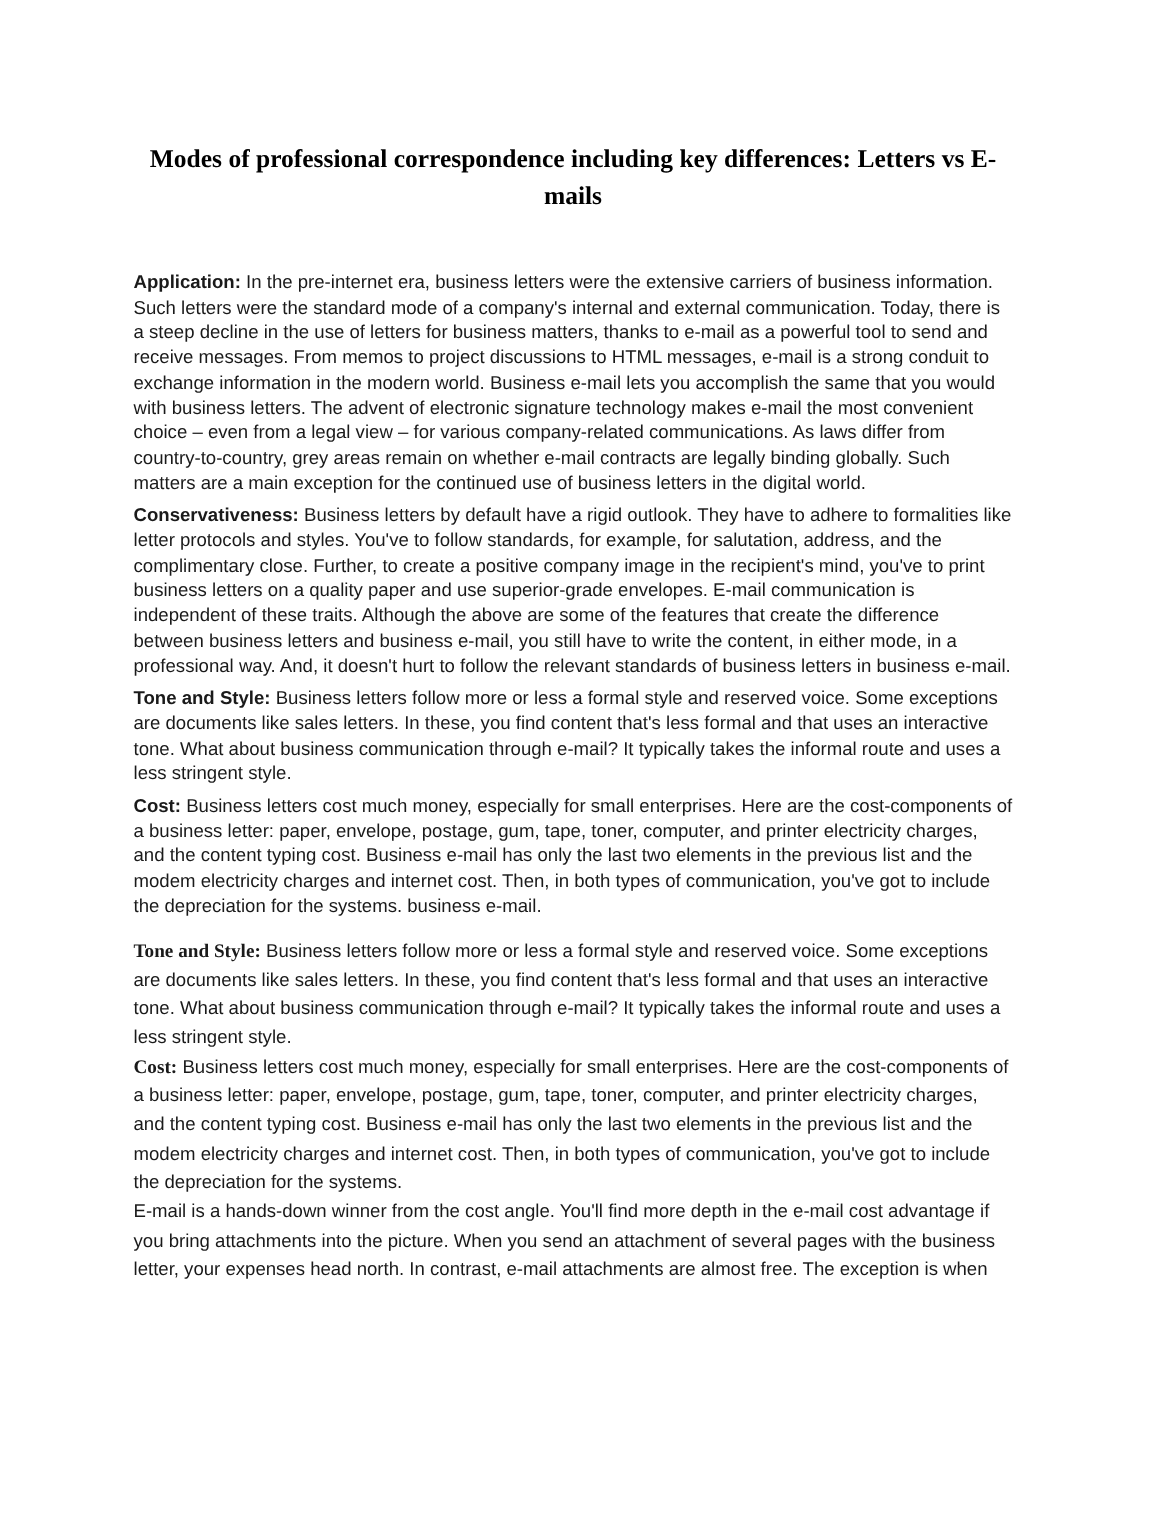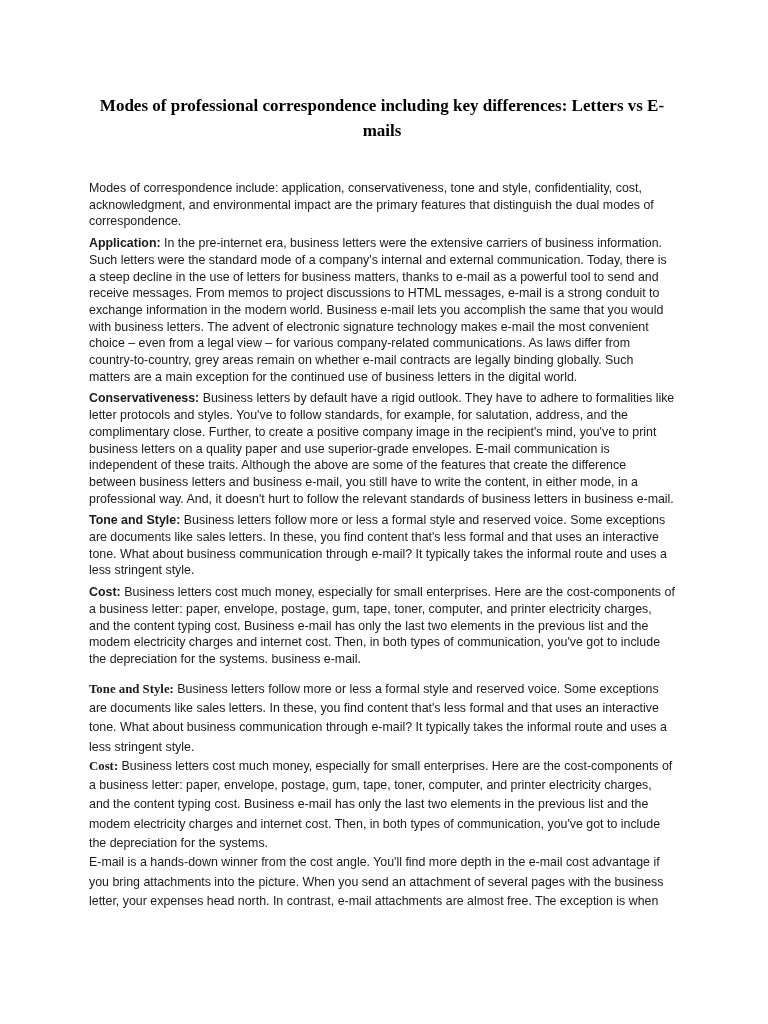--- a/index.html
+++ b/index.html
@@ -55,21 +55,20 @@
   }
 </style>
 </head>
 <body>
 
 <div class="page">
   <div class="content">
 
     <h1 class="doc-title">Modes of professional correspondence including key differences: Letters vs E-mails</h1>
 
-    <p class="para"><span>Modes of correspondence include: application, conservativeness, tone and style, confidentiality, cost, acknowledgment, and environmental impact are the primary features that distinguish the dual modes of correspondence.</span></p>
 
     <p class="para"><b class="lead">Application:</b> <span>In the pre-internet era, business letters were the extensive carriers of business information. Such letters were the standard mode of a company's internal and external communication. Today, there is a steep decline in the use of letters for business matters, thanks to e-mail as a powerful tool to send and receive messages. From memos to project discussions to HTML messages, e-mail is a strong conduit to exchange information in the modern world. Business e-mail lets you accomplish the same that you would with business letters. The advent of electronic signature technology makes e-mail the most convenient choice – even from a legal view – for various company-related communications. As laws differ from country-to-country, grey areas remain on whether e-mail contracts are legally binding globally. Such matters are a main exception for the continued use of business letters in the digital world.</span></p>
 
     <p class="para"><b class="lead">Conservativeness:</b> <span>Business letters by default have a rigid outlook. They have to adhere to formalities like letter protocols and styles. You've to follow standards, for example, for salutation, address, and the complimentary close. Further, to create a positive company image in the recipient's mind, you've to print business letters on a quality paper and use superior-grade envelopes. E-mail communication is independent of these traits.  Although the above are some of the features that create the difference between business letters and business e-mail, you still have to write the content, in either mode, in a professional way. And, it doesn't hurt to follow the relevant standards of business letters in business e-mail.</span></p>
 
     <p class="para"><b class="lead">Tone and Style:</b> <span>Business letters follow more or less a formal style and reserved voice. Some exceptions are documents like sales letters. In these, you find content that's less formal and that uses an interactive tone. What about business communication through e-mail? It typically takes the informal route and uses a less stringent style.</span></p>
 
     <p class="para"><b class="lead">Cost:</b> <span>Business letters cost much money, especially for small enterprises. Here are the cost-components of a business letter: paper, envelope, postage, gum, tape, toner, computer, and printer electricity charges, and the content typing cost. Business e-mail has only the last two elements in the previous list and the modem electricity charges and internet cost. Then, in both types of communication, you've got to include the depreciation for the systems. business e-mail.</span></p>
 
     <p class="para group-b group-b-start"><b class="lead-serif">Tone and Style:</b> <span>Business letters follow more or less a formal style and reserved voice. Some exceptions are documents like sales letters. In these, you find content that's less formal and that uses an interactive tone. What about business communication through e-mail? It typically takes the informal route and uses a less stringent style.</span></p>

